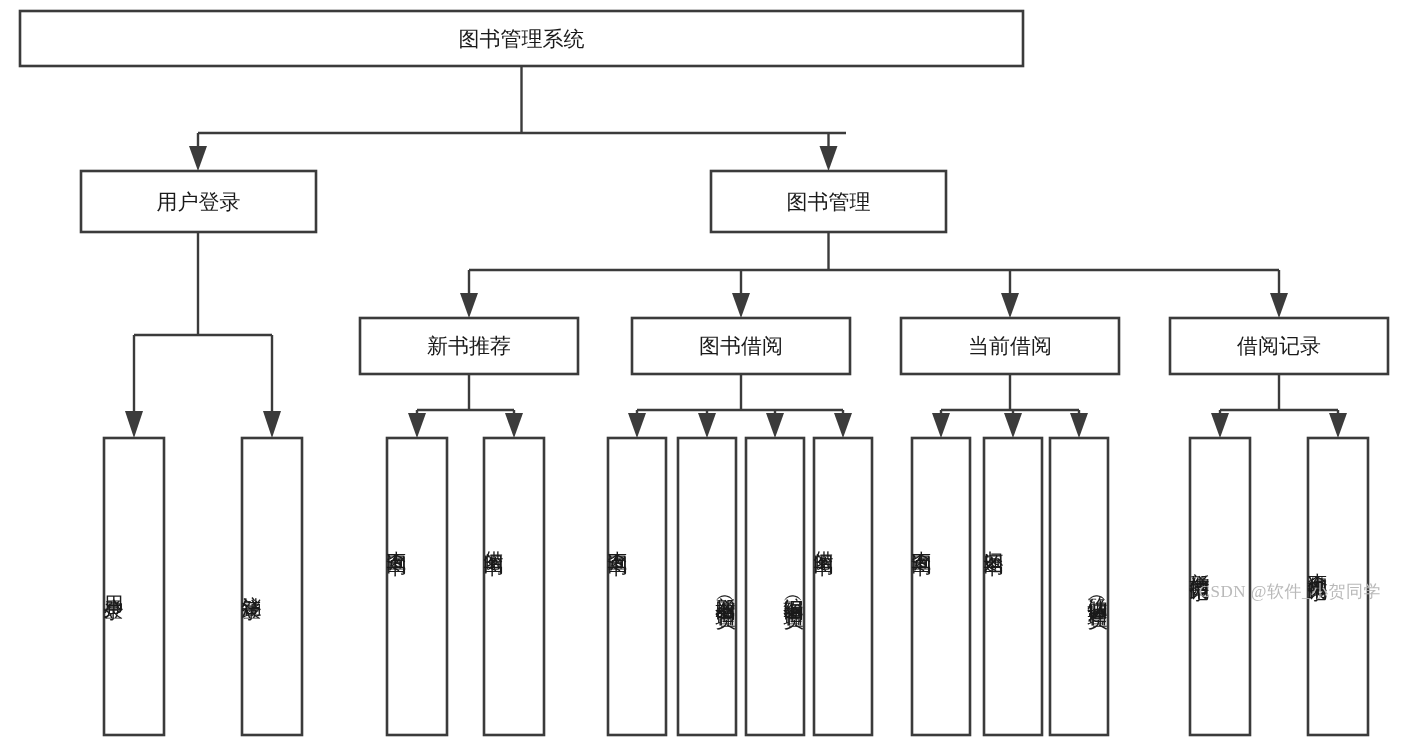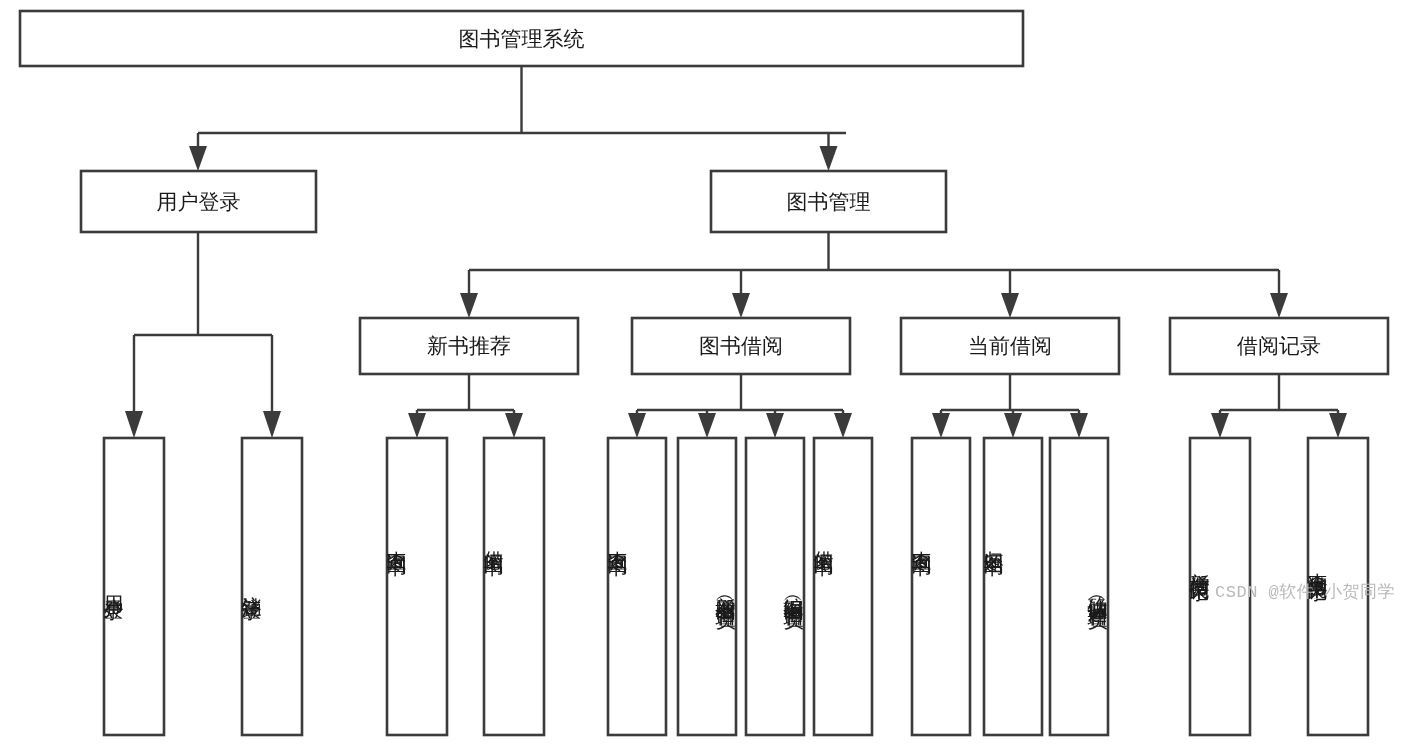--- a/index.html
+++ b/index.html
@@ -24,23 +24,23 @@
     letter-spacing:2px;
     font-size:20px;color:#1a1a1a;
     line-height:1;
     box-sizing:border-box;
     padding-bottom:6px;
     pointer-events:none;
     white-space:nowrap;
   }
   .vlabel-box.top-align{align-items:flex-start;padding-top:6px;padding-bottom:0;}
   #watermark{
-    position:absolute;right:10px;bottom:4px;
+    position:absolute;right:24px;bottom:4px;
     font-size:17px;color:#b9b9b9;
-    font-family:Liberation Mono, monospace;
+    font-family:Liberation Serif, serif;
     letter-spacing:0.5px;
     user-select:none;
   }
 </style>
 </head>
 <body>
 
 <div id="diagram-root">
 
   <svg class="flow" viewBox="0 0 1405 747">

